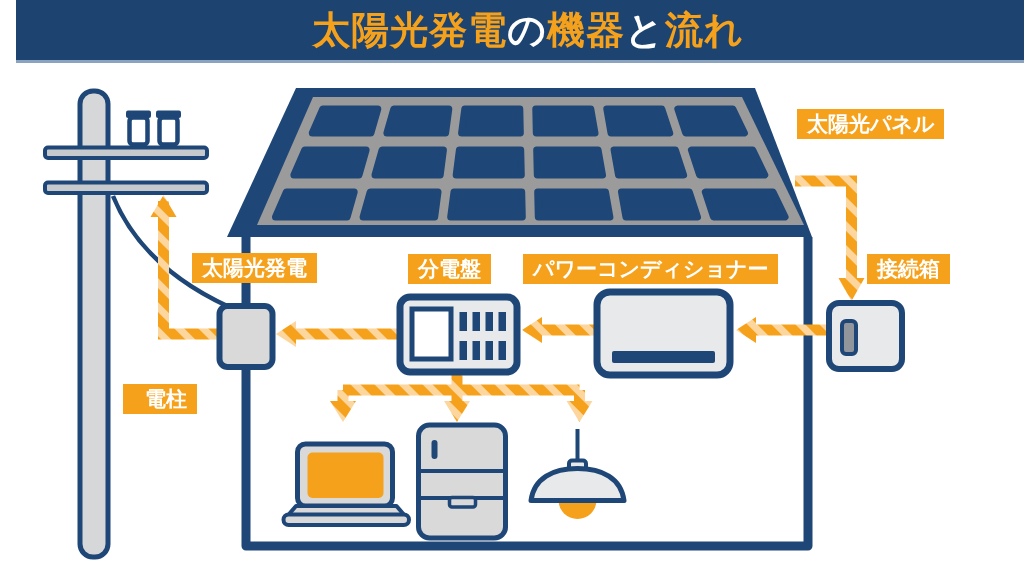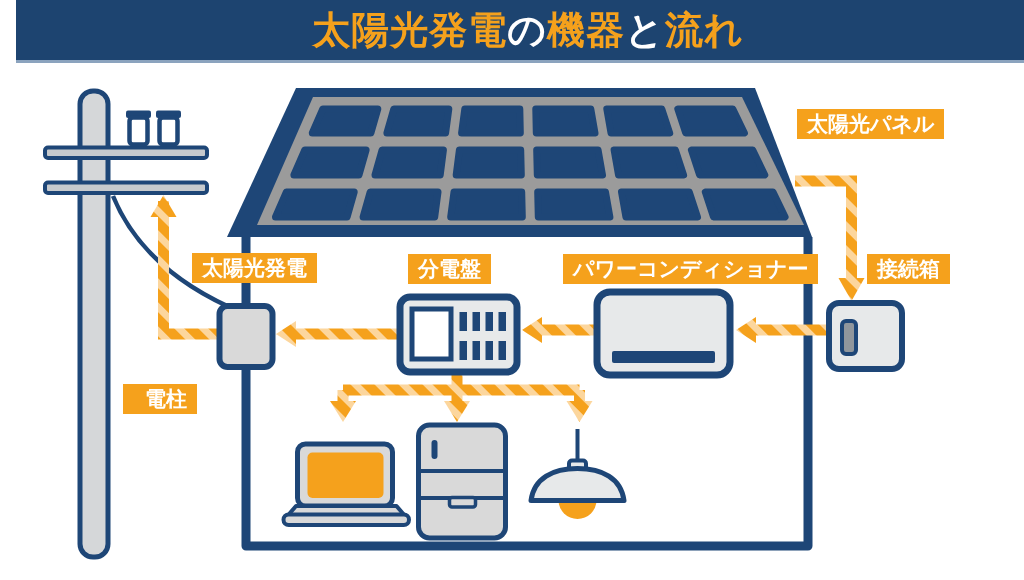--- a/index.html
+++ b/index.html
@@ -162,18 +162,18 @@
   </svg>
 
   <header id="banner">
     <h1>
       <span class="seg-orange">太陽光発電</span><span class="seg-white">の</span><span class="seg-orange">機器</span><span class="seg-white">と</span><span class="seg-orange">流れ</span>
     </h1>
   </header>
 
   <div class="tag" style="left:797px;top:109px;">太陽光パネル</div>
   <div class="tag" style="left:867px;top:254px;">接続箱</div>
-  <div class="tag" style="left:563px;top:254px;">パワーコンディショナー</div>
+  <div class="tag" style="left:523px;top:254px;">パワーコンディショナー</div>
   <div class="tag" style="left:408px;top:254px;">分電盤</div>
   <div class="tag" style="left:192px;top:253px;">太陽光発電</div>
   <div class="tag" style="left:123px;top:384px;padding-left:22px;">電柱</div>
 
 </div>
 
 </body></html>

